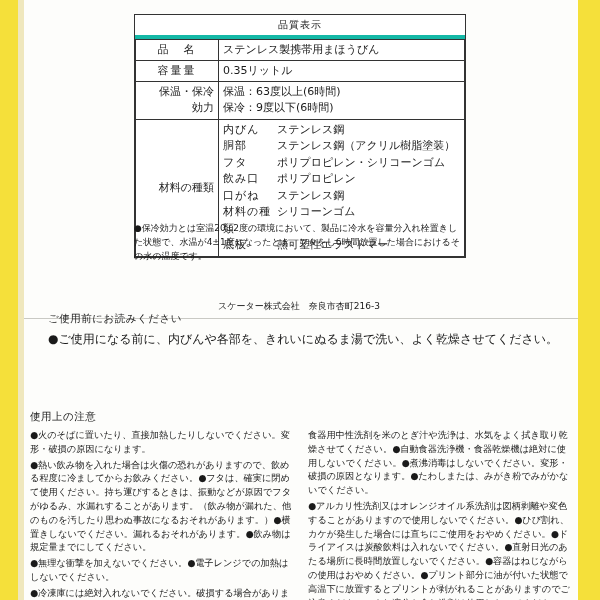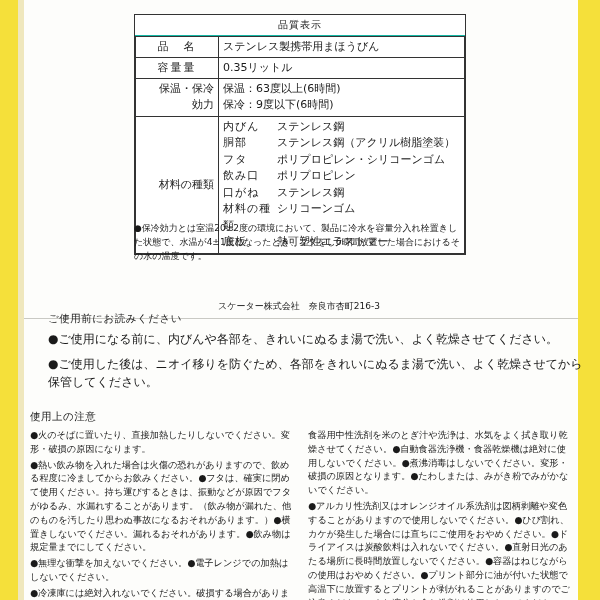--- a/index.html
+++ b/index.html
@@ -23,21 +23,21 @@
     background:#fdfdfb;
   }
 
   
   .tbl-wrap{
     position:absolute;left:134px;top:14px;width:330px;
     border:1px solid #333;background:#fff;
   }
   .tbl-title{
     text-align:center;font-size:10px;padding:3px 0 3px;
-    border-bottom:1px solid #14b8a6;letter-spacing:1px;
+    border-bottom:4px solid #14b8a6;letter-spacing:1px;
   }
   table.qt{border-collapse:collapse;width:100%;}
   table.qt td{
     border:1px solid #333;font-size:11px;padding:2px 4px;vertical-align:middle;
     line-height:1.45;
   }
   table.qt td.lbl{width:74px;text-align:center;letter-spacing:2px;}
   table.qt td.lbl2{width:74px;text-align:right;letter-spacing:0px;}
   .mat-grid{display:block;}
   .mat-row{display:flex;line-height:1.5;}
@@ -149,21 +149,20 @@
   <div class="notes">
     <p>●保冷効力とは室温20±2度の環境において、製品に冷水を容量分入れ栓置きした状態で、水温が4±1度になったとき、フタをし6時間放置した場合におけるその水の温度です。</p>
   </div>
   <div class="maker">スケーター株式会社　奈良市杏町216-3</div>
 
   <div class="hr" style="top:318px;"></div>
 
   <div class="sec" style="top:312px;margin-left:18px;">
     <h3>ご使用前にお読みください</h3>
     <p>●ご使用になる前に、内びんや各部を、きれいにぬるま湯で洗い、よく乾燥させてください。</p>
-    <p>●ご使用した後は、ニオイ移りを防ぐため、各部をきれいにぬるま湯で洗い、よく乾燥させてから保管してください。</p>
   </div>
 
   <div class="sec" style="top:410px;">
     <h3>使用上の注意</h3>
     <div class="cols">
       <p class="flow">●火のそばに置いたり、直接加熱したりしないでください。変形・破損の原因になります。</p>
       <p class="flow">●熱い飲み物を入れた場合は火傷の恐れがありますので、飲める程度に冷ましてからお飲みください。●フタは、確実に閉めて使用ください。持ち運びするときは、振動などが原因でフタがゆるみ、水漏れすることがあります。（飲み物が漏れた、他のものを汚したり思わぬ事故になるおそれがあります。）●横置きしないでください。漏れるおそれがあります。●飲み物は規定量までにしてください。</p>
       <p class="flow">●無理な衝撃を加えないでください。●電子レンジでの加熱はしないでください。</p>
       <p class="flow">●冷凍庫には絶対入れないでください。破損する場合があります。●浸け置き洗い、食器洗い乾燥機をご使用にならないでください。●金属たわし・磨き粉・塩素系漂白剤を含む洗浄剤や食器用中性洗剤を米のとぎ汁や洗浄は、水気をよく拭き取り乾燥させてください。●自動食器洗浄機・食器乾燥機は絶対に使用しないでください。●煮沸消毒はしないでください。変形・破損の原因となります。●たわしまたは、みがき粉でみがかないでください。</p>
       <p class="flow">●アルカリ性洗剤又はオレンジオイル系洗剤は図柄剥離や変色することがありますので使用しないでください。●ひび割れ、カケが発生した場合には直ちにご使用をおやめください。●ドライアイスは炭酸飲料は入れないでください。●直射日光のあたる場所に長時間放置しないでください。●容器はねじながらの使用はおやめください。●プリント部分に油が付いた状態で高温下に放置するとプリントが剥がれることがありますのでご注意ください。また溶分を含む洗剤は使用しないでください。●幼児のいたずらには注意してください。●誤った使用方法に起因する損害は一切補償いたしません。</p>

